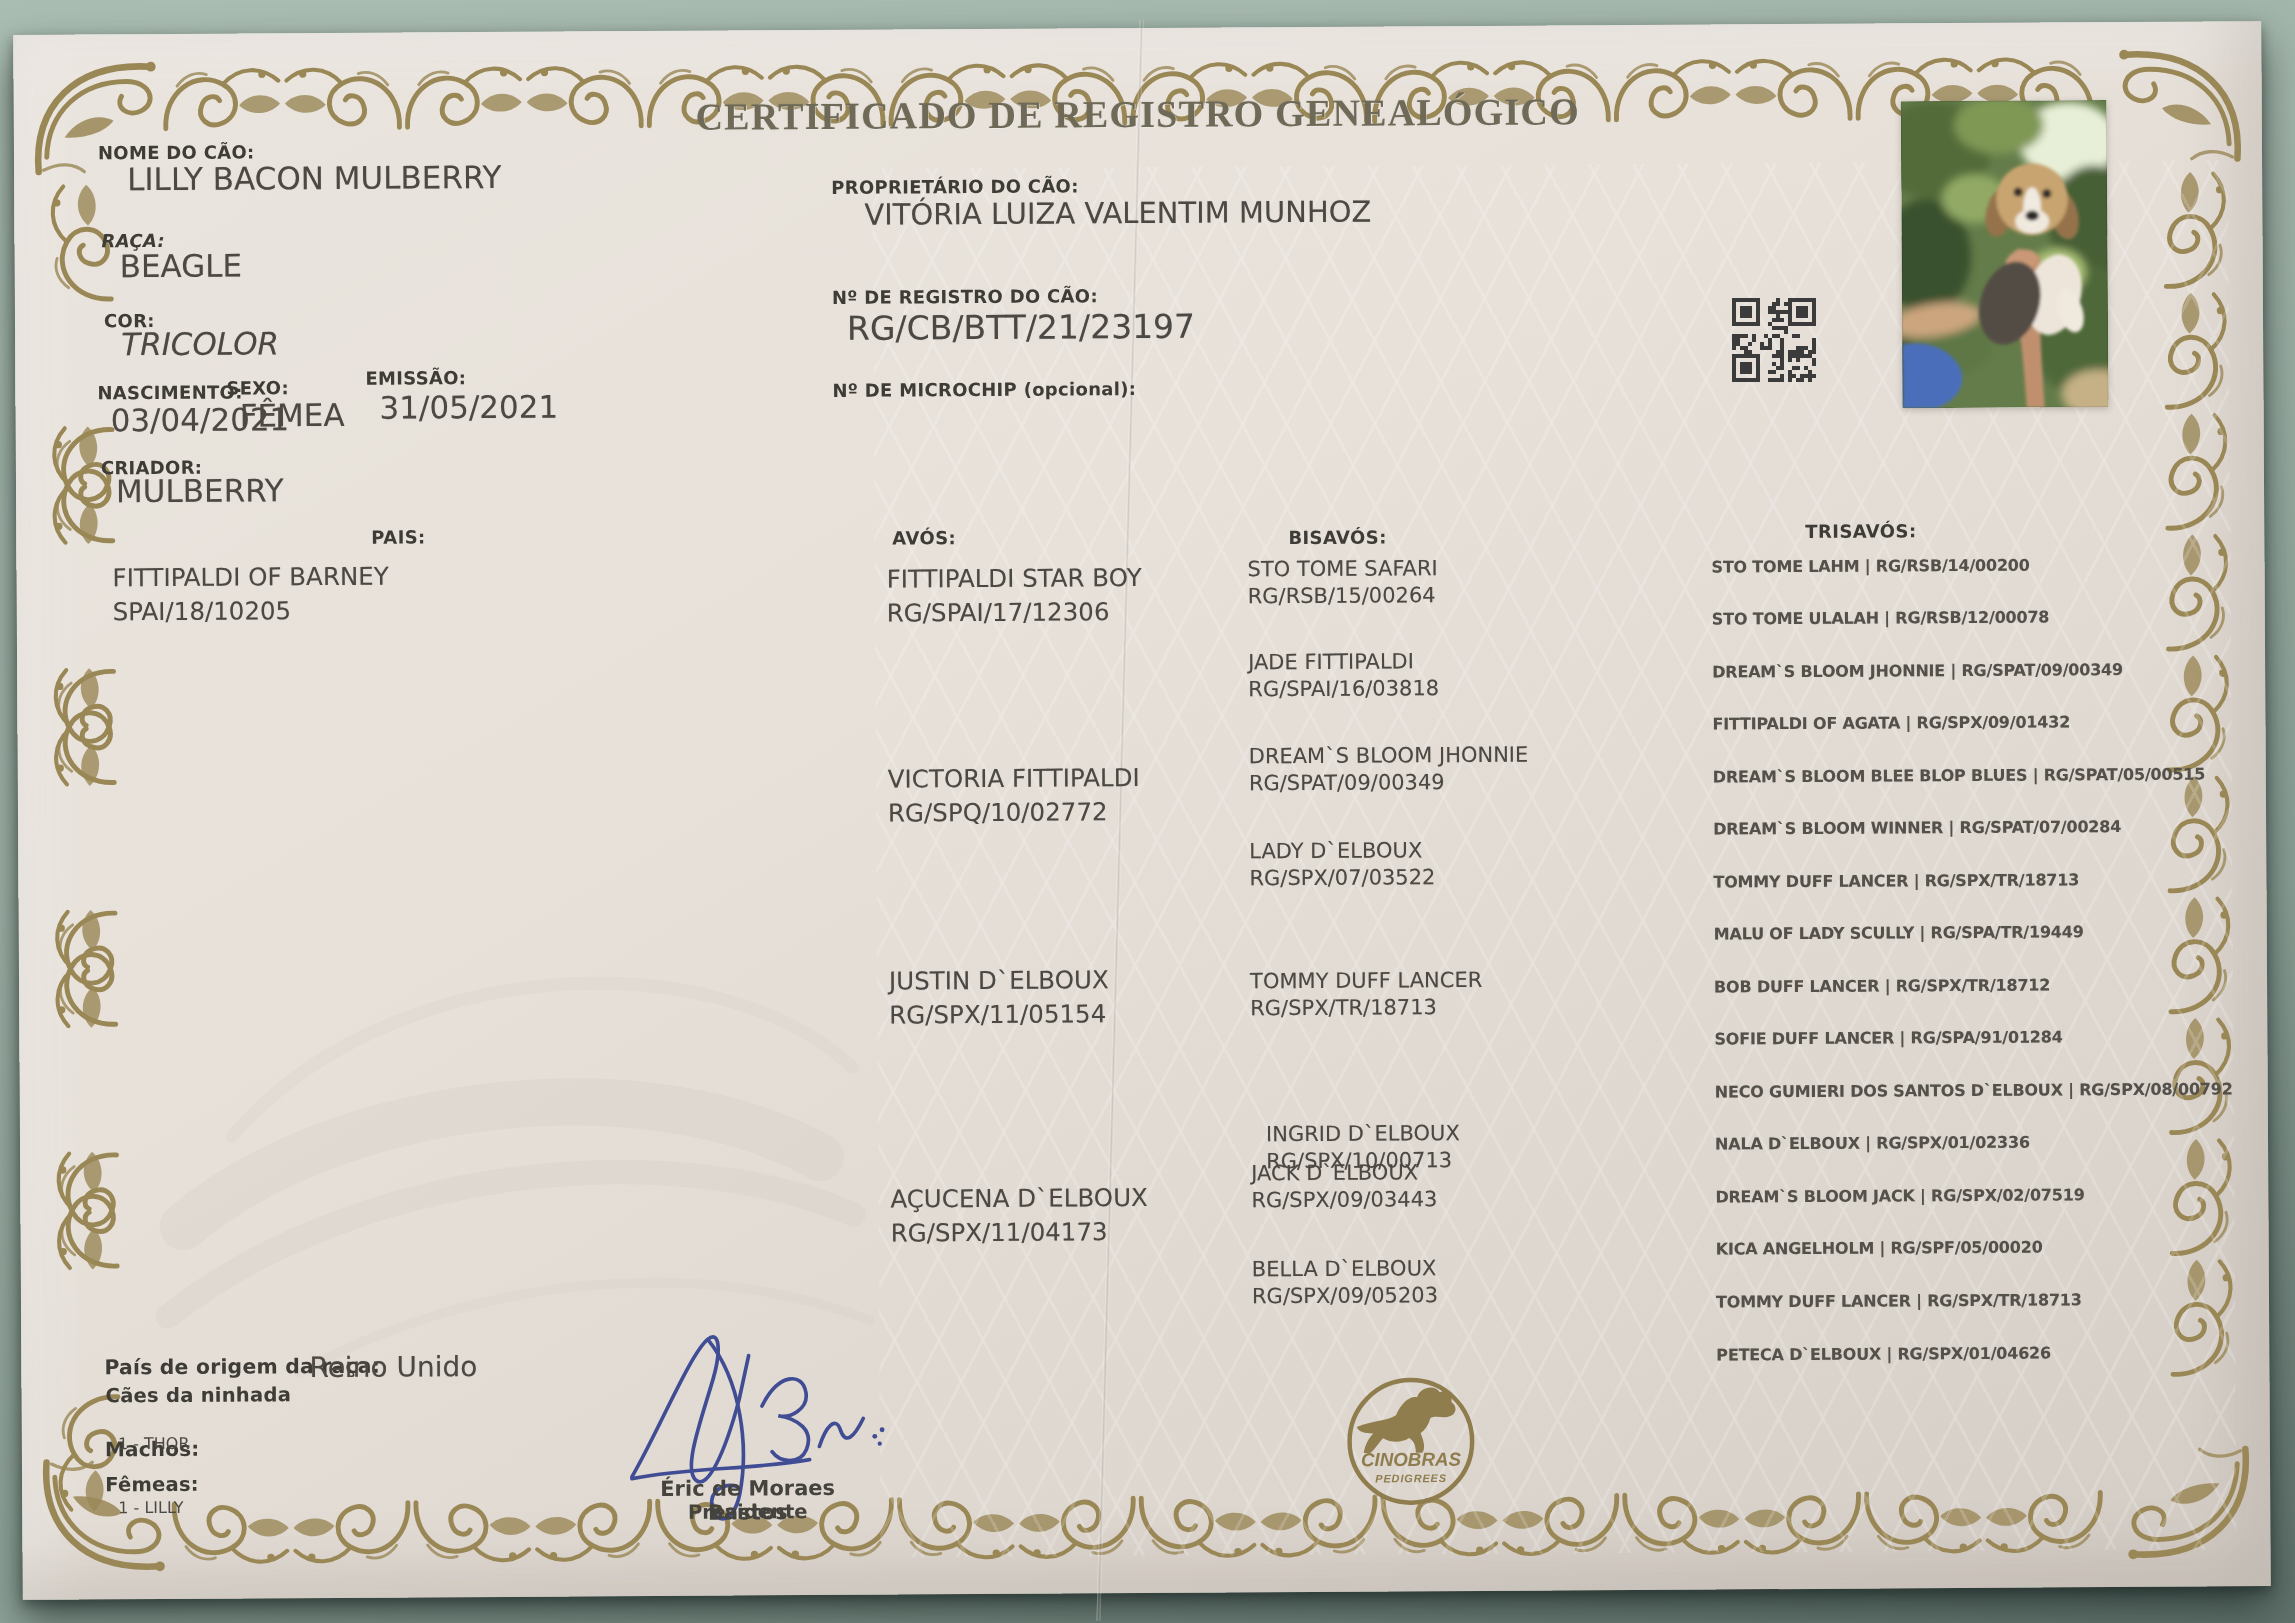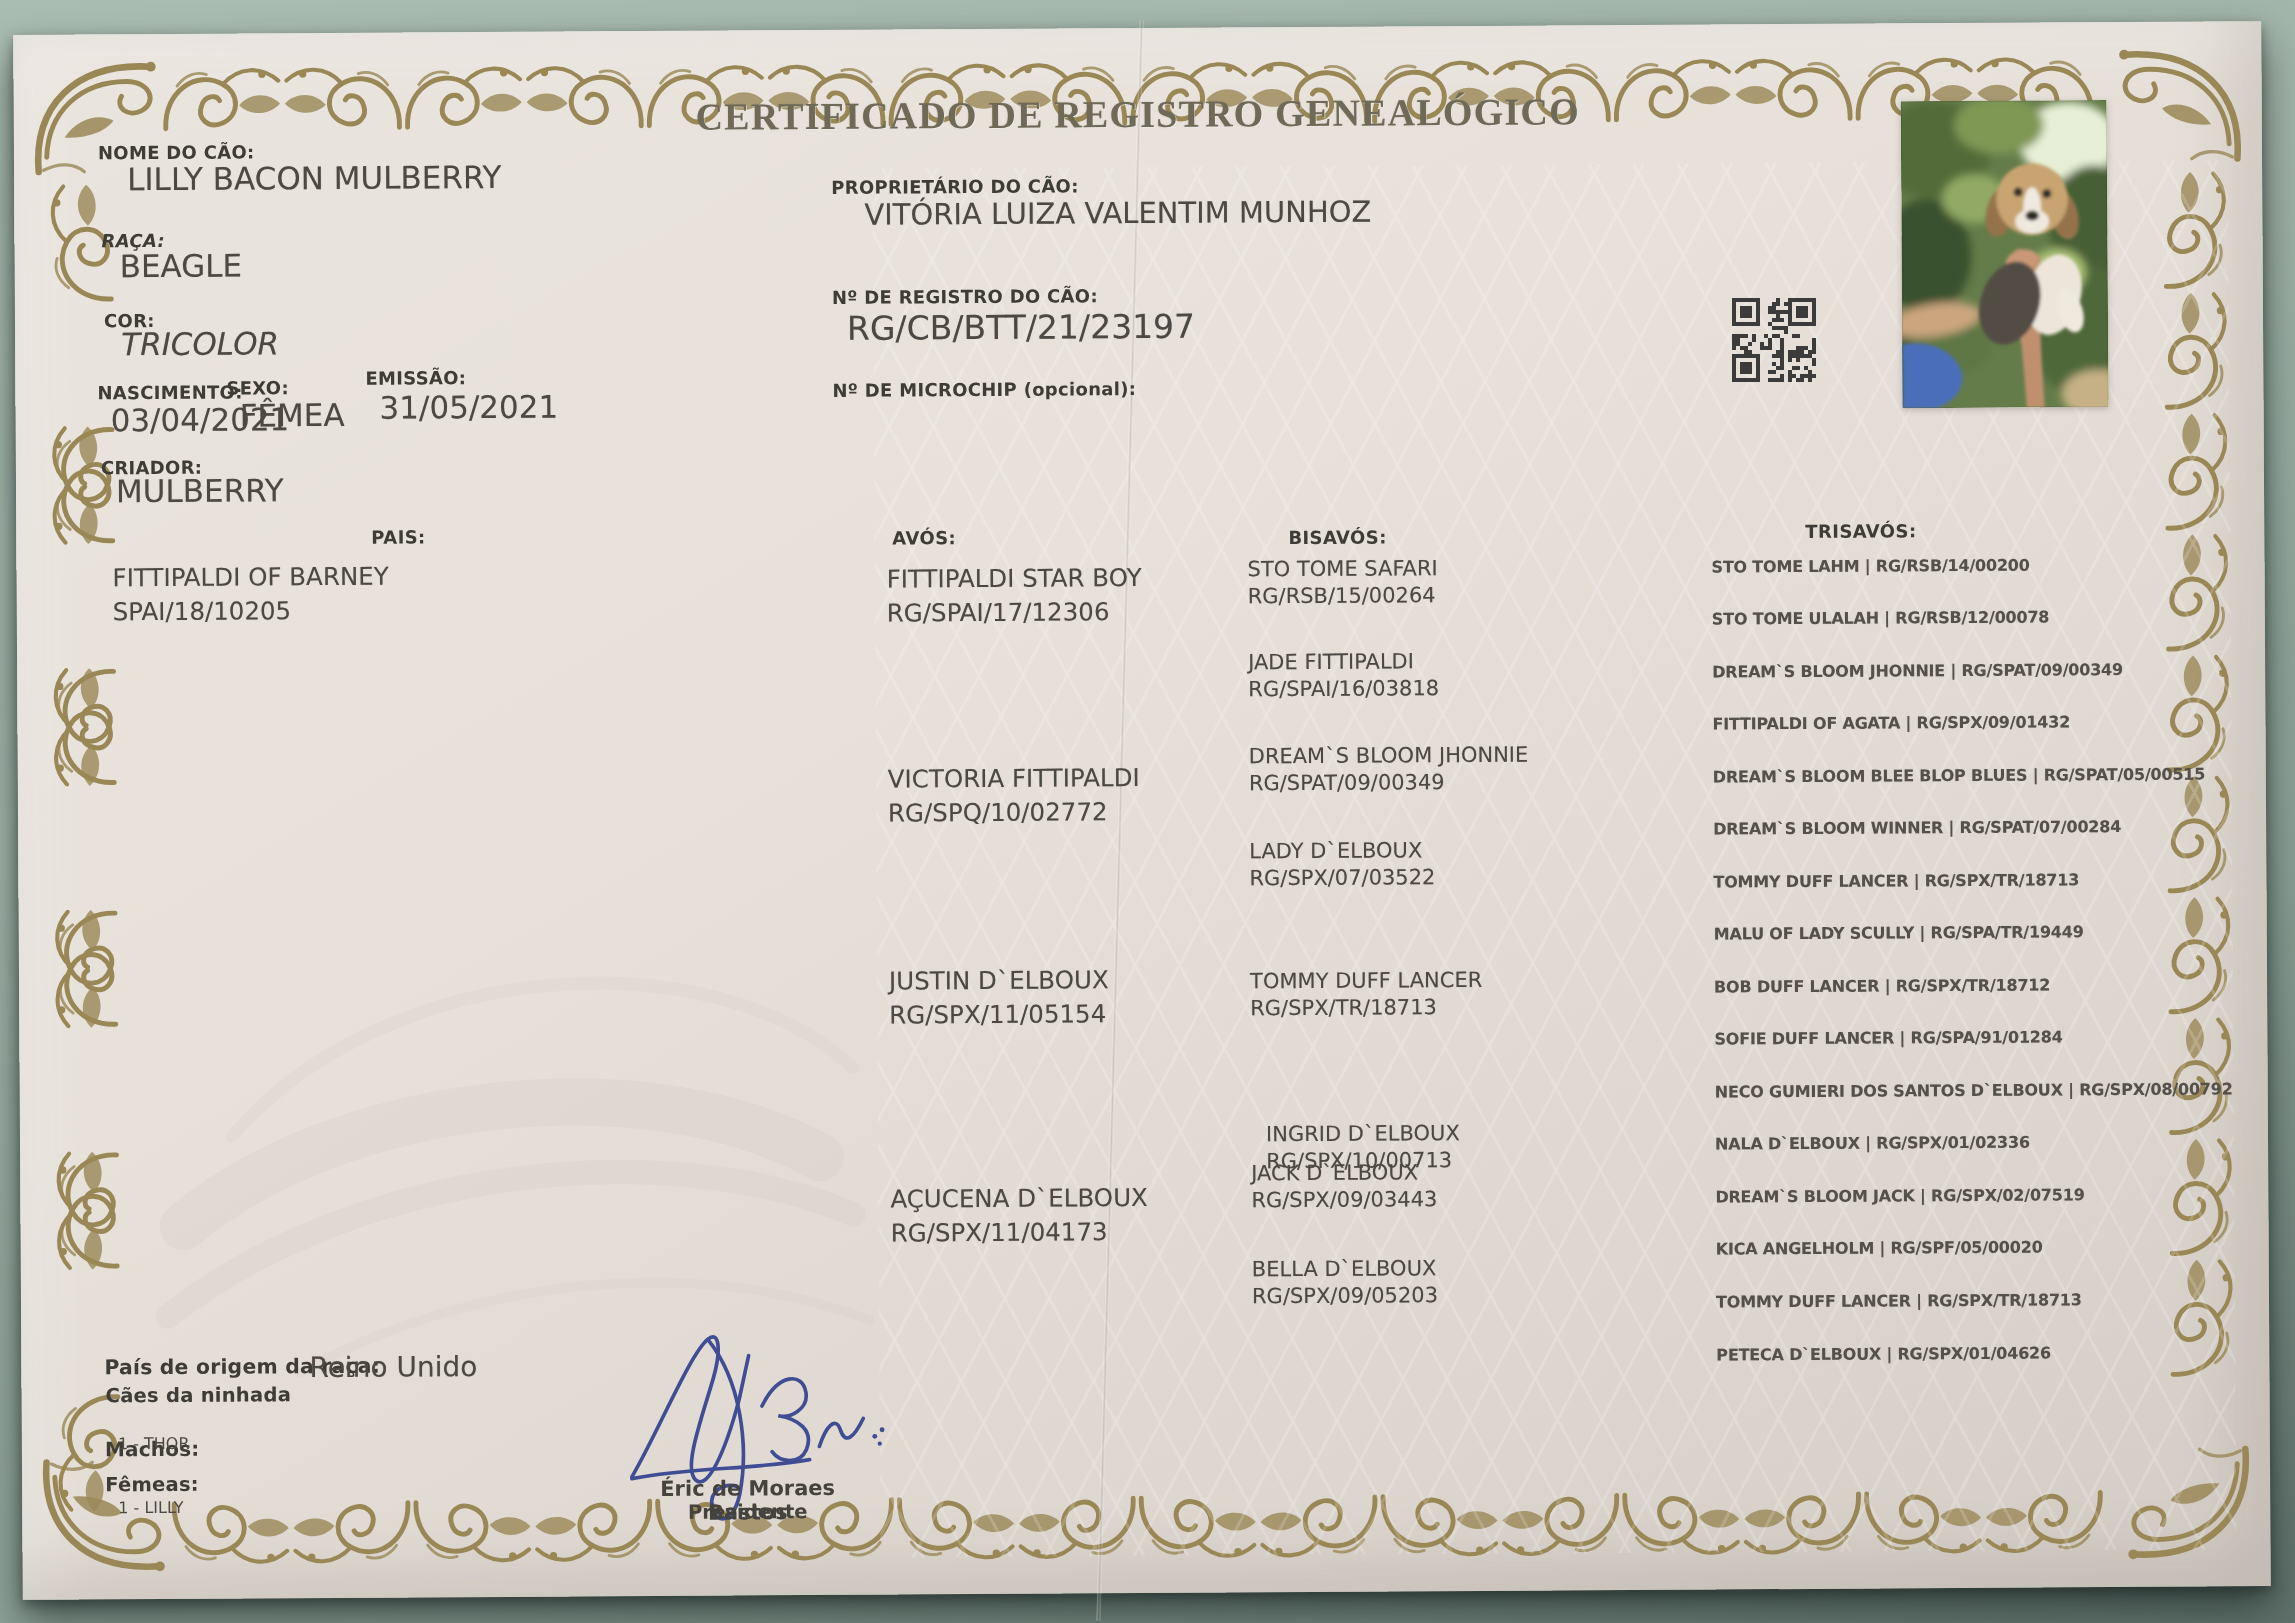--- a/index.html
+++ b/index.html
@@ -459,16 +459,26 @@
       </g>
       <g fill="#2f3e8e" opacity=".9">
         <circle cx="306" cy="132" r="3"></circle>
         <circle cx="315" cy="124" r="3"></circle>
         <circle cx="312" cy="141" r="2.6"></circle>
       </g>
     </svg>
     <div class="abs" id="sig-name" style="left:603px;top:1446px;width:245px;">Éric de Moraes Bastos</div>
     <div class="abs" id="sig-role" style="left:603px;top:1470px;width:245px;">Presidente</div>
 
+    <div class="abs" style="left:1322px;top:1348px;">
+      <svg width="134" height="134" viewBox="0 0 164 164" aria-hidden="true">
+        <circle cx="82" cy="82" r="75" fill="none" stroke="#8f7d4e" stroke-width="5.5"></circle>
+        <g fill="#8f7d4e">
+          <path d="M16,64 C36,56 50,58 64,50 C70,36 80,26 90,28 C94,16 110,12 118,22 C126,18 134,24 132,34 C140,40 138,50 128,52 C120,54 112,50 106,54 C104,62 100,68 94,72 C98,82 100,90 96,96 L88,96 C88,88 86,82 80,78 C70,84 58,84 48,78 C42,84 38,92 32,96 L24,96 C26,86 30,78 36,72 C26,72 18,70 16,64 Z"></path>
+        </g>
+        <text x="82" y="112" text-anchor="middle" fill="#8f7d4e" font-family="Liberation Sans, sans-serif" font-size="23" font-weight="bold" font-style="italic">CINOBRAS</text>
+        <text x="82" y="132" text-anchor="middle" fill="#8f7d4e" font-family="Liberation Sans, sans-serif" font-size="13.5" font-weight="bold" font-style="italic" letter-spacing="1">PEDIGREES</text>
+      </svg>
+    </div>
 
   </div>
 </div>
 
 
 </body></html>

